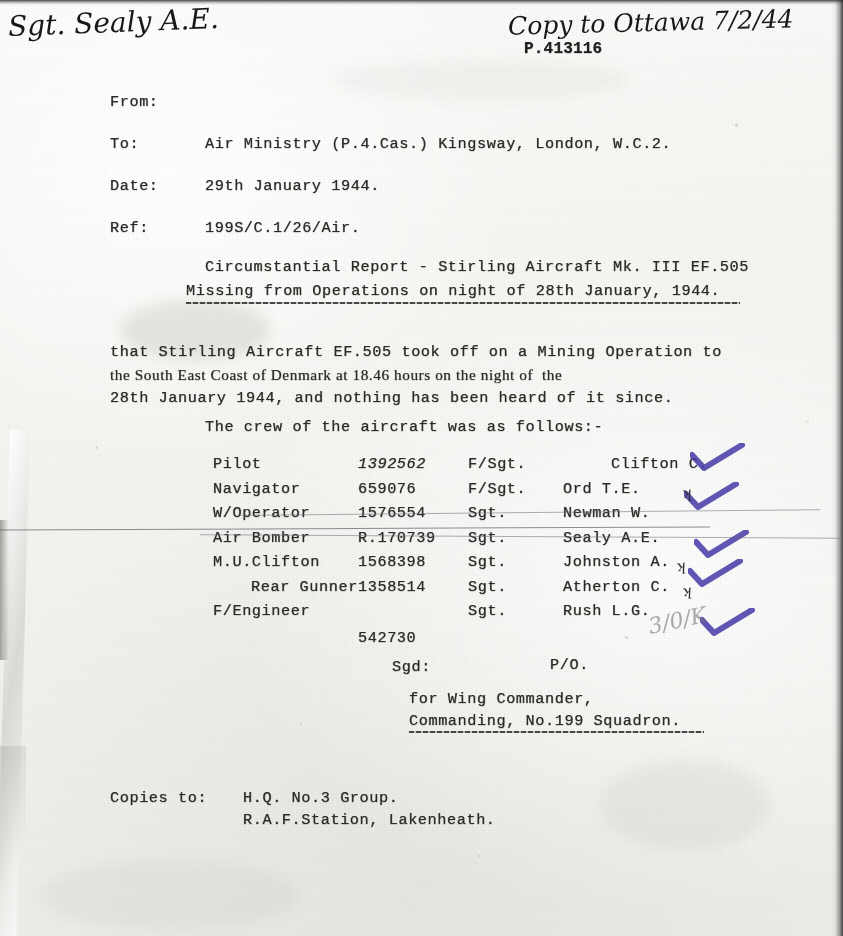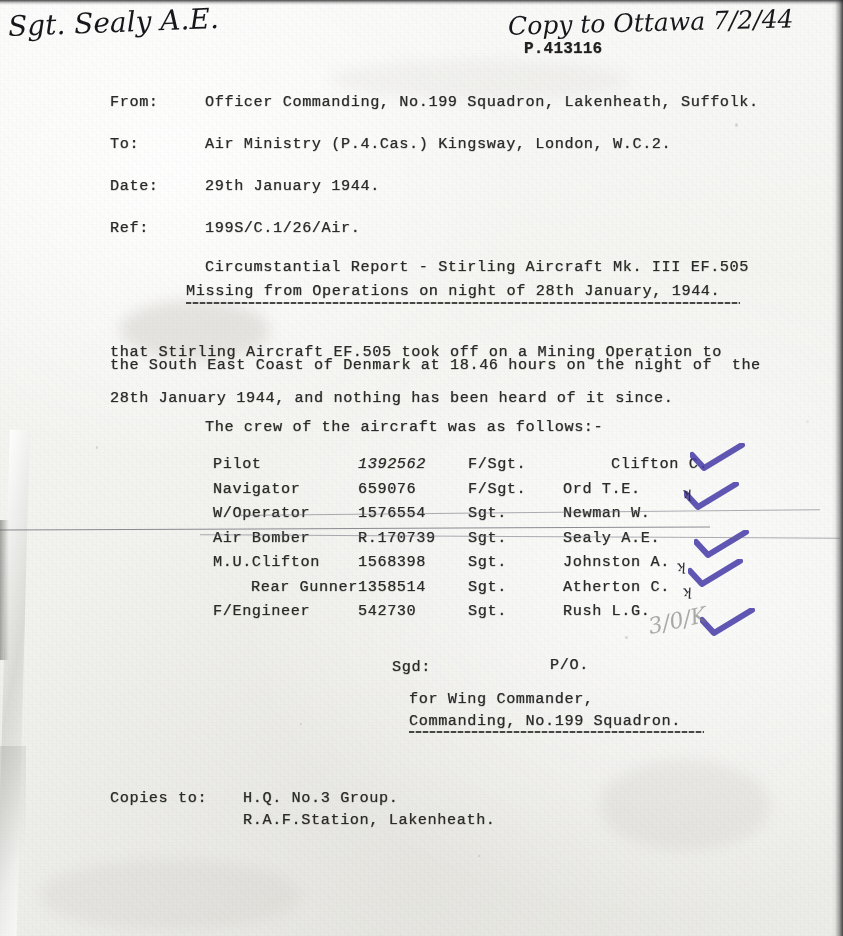--- a/index.html
+++ b/index.html
@@ -167,37 +167,36 @@
   <div class="edge-top"></div>
   <div class="edge-right"></div>
 
   <div class="hand ink-black" style="left:8px; top:6px; font-size:28px; transform:rotate(-2.2deg);">Sgt. Sealy A.E.</div>
 
   <div class="hand ink-black" style="left:508px; top:8px; font-size:25px; transform:rotate(-1.5deg);">Copy to Ottawa 7/2/44</div>
 
   <div class="tw bold" style="left:524px; top:40px; font-size:16px; letter-spacing:0.2px;">P.413116</div>
 
   <div class="tw" style="left:110px; top:93px;">From:</div>
-  <div class="tw" style="left:205px; top:93px;">Officer Commanding, No.199 Squadron, Lakenheath, Suffolk.</div>
 
   <div class="tw" style="left:110px; top:135px;">To:</div>
   <div class="tw" style="left:205px; top:135px;">Air Ministry (P.4.Cas.) Kingsway, London, W.C.2.</div>
 
   <div class="tw" style="left:110px; top:177px;">Date:</div>
   <div class="tw" style="left:205px; top:177px;">29th January 1944.</div>
 
   <div class="tw" style="left:110px; top:219px;">Ref:</div>
   <div class="tw" style="left:205px; top:219px;">199S/C.1/26/Air.</div>
 
   <div class="tw" style="left:205px; top:258px;">Circumstantial Report - Stirling Aircraft Mk. III EF.505</div>
   <div class="tw" style="left:186px; top:282px;">Missing from Operations on night of 28th January, 1944.</div>
   <div class="tw-underline" style="left:186px; top:302px; width:554px;"></div>
 
   <div class="tw" style="left:110px; top:343px;">that Stirling Aircraft EF.505 took off on a Mining Operation to</div>
-  <div class="tw" style="left:110px; top:356px;">the South East Coast of Denmark at 18.46 hours on the night of  the</div>
+  <div class="tw" style="left:110px; top:366px;font-family:Liberation Serif, serif;">the South East Coast of Denmark at 18.46 hours on the night of  the</div>
   <div class="tw" style="left:110px; top:389px;">28th January 1944, and nothing has been heard of it since.</div>
 
   <div class="tw" style="left:205px; top:418px;">The crew of the aircraft was as follows:-</div>
 
   <div id="crew-table">
       <div class="tw" style="left: 213px; top: 455px;">Pilot</div>
       <div class="tw" style="left: 358px; top: 455px; font-style: italic;">1392562</div>
       <div class="tw" style="left: 468px; top: 455px;">F/Sgt.</div>
       <div class="tw" style="left: 563px; top: 455px; margin-left: 48px;">Clifton C.</div>
       <div class="check" style="left: 690px; top: 443px;"><svg width="58" height="30" viewBox="0 0 58 30">
@@ -229,21 +228,21 @@
       <div class="check" style="left: 688px; top: 559px;"><svg width="58" height="30" viewBox="0 0 58 30">
           <path d="M2 12 L14 25 L52 2" fill="none" stroke="#4a3fa8" stroke-width="6" stroke-linecap="round" stroke-linejoin="round" opacity="0.88"></path>
         </svg></div>
       <div class="kmark" style="left: 676px; top: 557px; font-size: 15px; transform: rotate(-8deg);">ʞ</div>
       <div class="tw" style="left: 213px; top: 577.5px; margin-left: 38px;">Rear Gunner</div>
       <div class="tw" style="left: 358px; top: 577.5px;">1358514</div>
       <div class="tw" style="left: 468px; top: 577.5px;">Sgt.</div>
       <div class="tw" style="left: 563px; top: 577.5px;">Atherton C.</div>
       <div class="kmark" style="left: 682px; top: 581.5px; font-size: 15px; transform: rotate(-8deg);">ʞ</div>
       <div class="tw" style="left: 213px; top: 602px;">F/Engineer</div>
-      <div class="tw" style="left: 358px; top: 602px; font-family: Liberation Mono, monospace;">542730</div>
+      <div class="tw" style="left: 358px; top: 629px; font-family: Liberation Mono, monospace;">542730</div>
       <div class="tw" style="left: 468px; top: 602px;">Sgt.</div>
       <div class="tw" style="left: 563px; top: 602px;">Rush L.G.</div>
       <div class="check" style="left: 700px; top: 608px;"><svg width="58" height="30" viewBox="0 0 58 30">
           <path d="M2 12 L14 25 L52 2" fill="none" stroke="#4a3fa8" stroke-width="6" stroke-linecap="round" stroke-linejoin="round" opacity="0.88"></path>
         </svg></div>
     </div>
 
   <div class="rule" style="left:0px;   top:528px; width:710px; transform:rotate(-0.25deg);"></div>
   <div class="rule thin" style="left:240px; top:512px; width:580px; transform:rotate(-0.55deg);"></div>
   <div class="rule thin" style="left:200px; top:536px; width:640px; transform:rotate(0.3deg);"></div>

